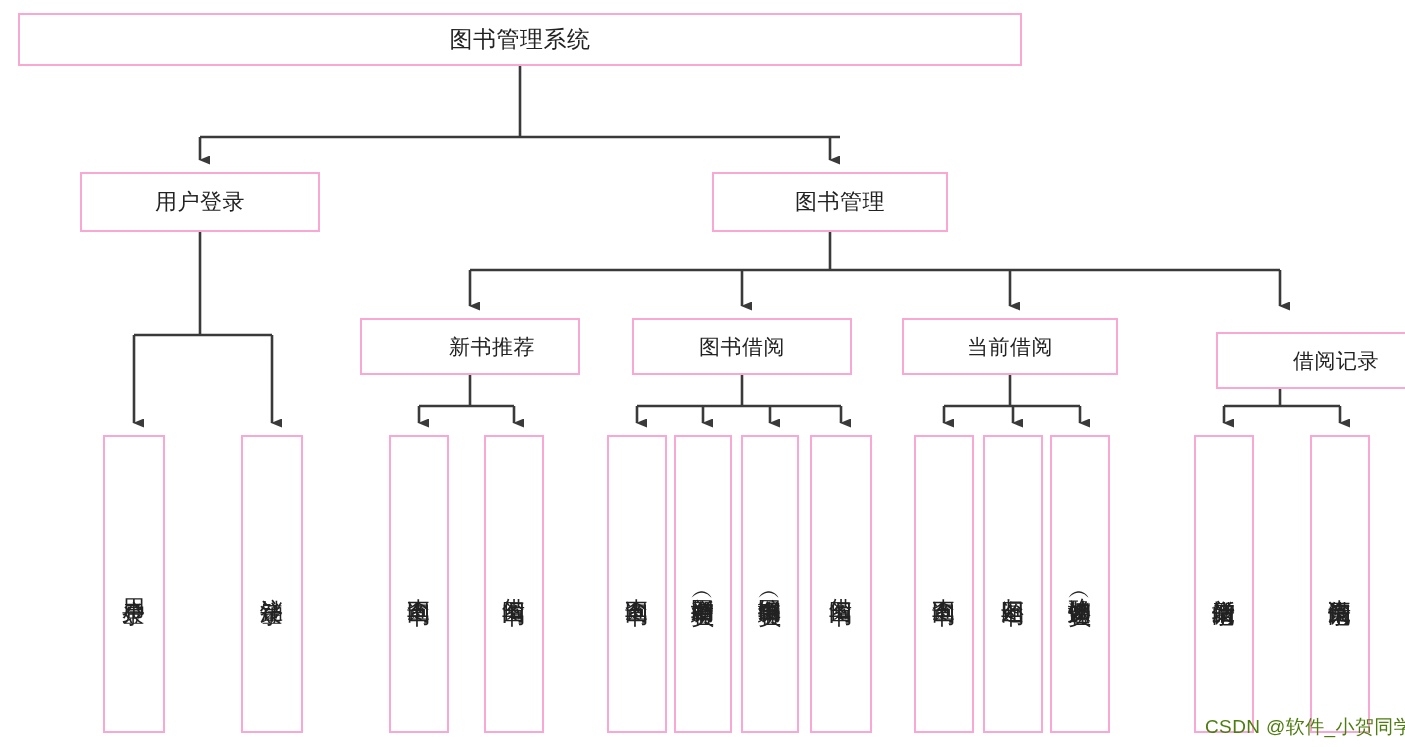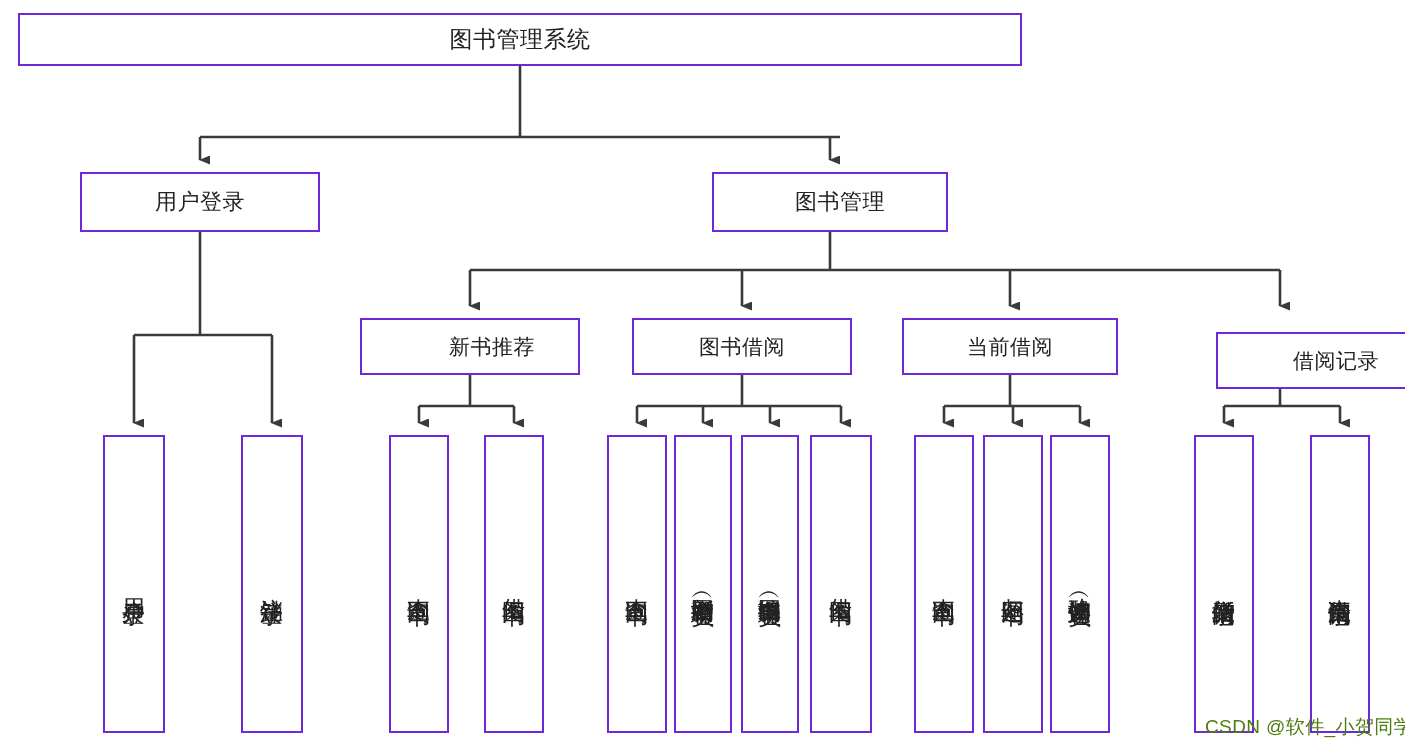--- a/index.html
+++ b/index.html
@@ -21,21 +21,21 @@
     position: absolute;
     left: 0;
     top: 0;
     width: 1405px;
     height: 747px;
   }
   .node {
     position: absolute;
     box-sizing: border-box;
     background: #ffffff;
-    border: 2px solid #6d28d9;
+    border: 2px solid #f9a8d4;
     display: flex;
     align-items: center;
     justify-content: center;
     color: #1f1f1f;
   }
   .node.level0 {
     border-width: 2px;
   }
   .node-label-h {
     font-size: 23px;

